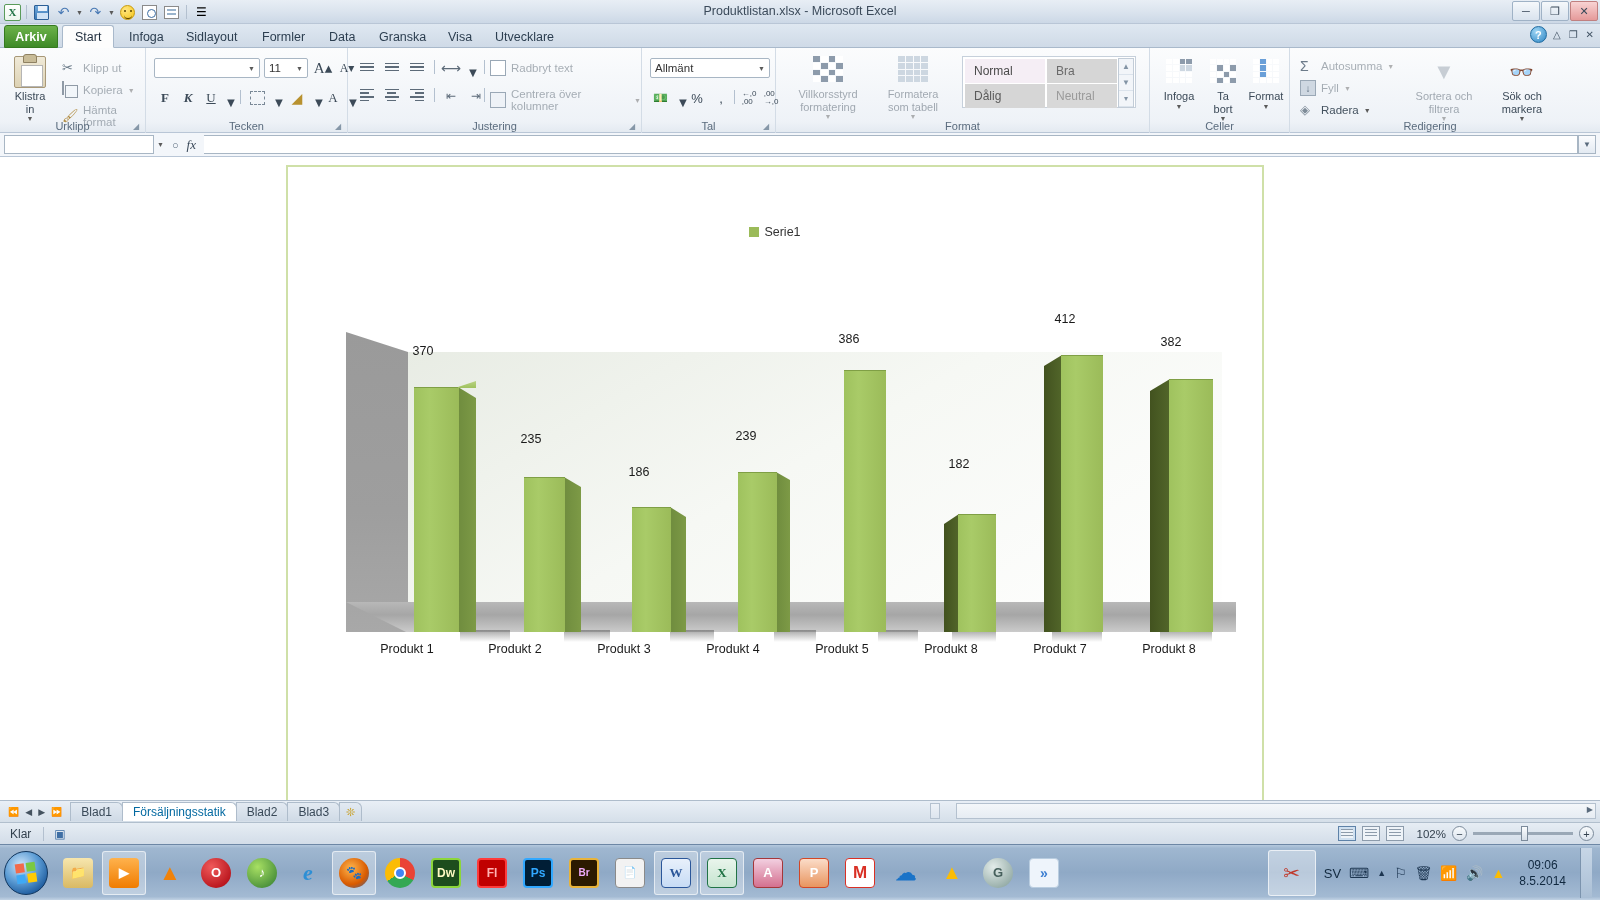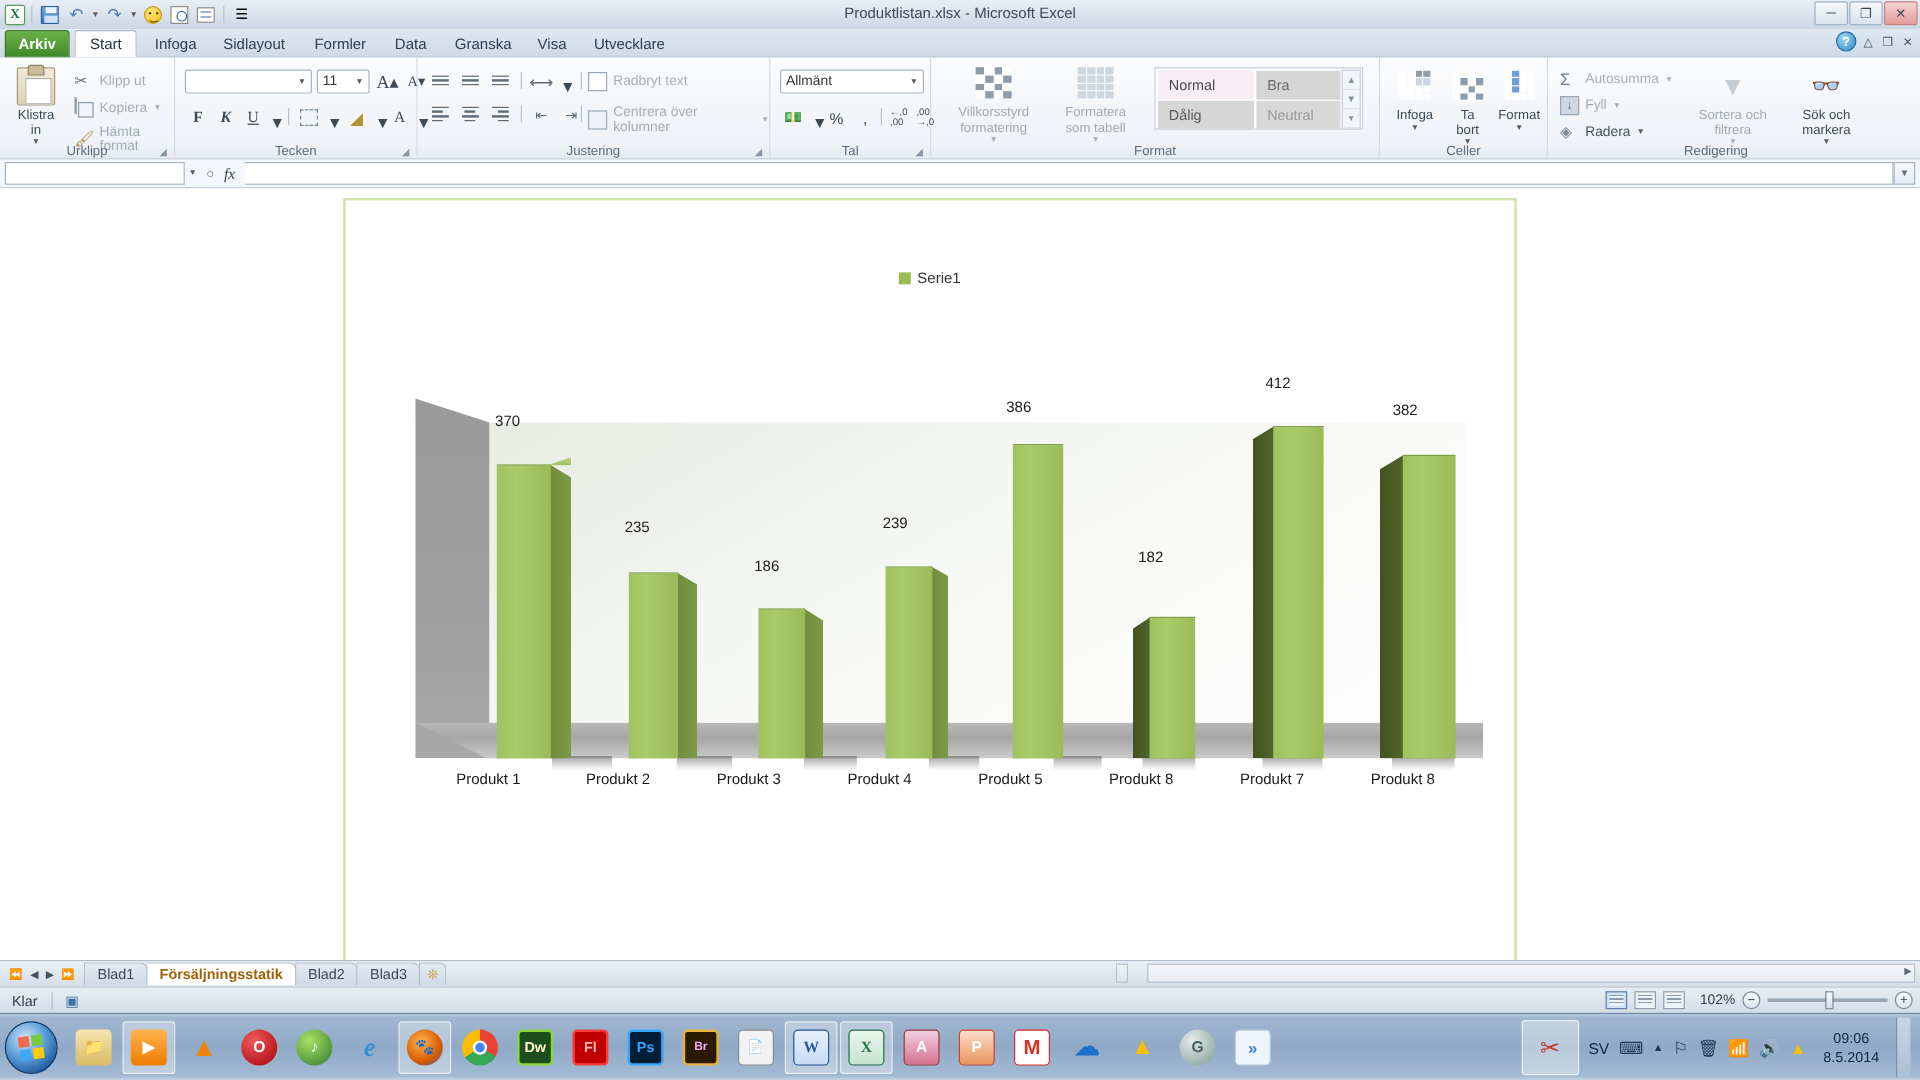--- a/index.html
+++ b/index.html
@@ -256,21 +256,21 @@
   }
   .nav-arrows { display:flex; gap:6px; padding:0 8px; color:#44525f; font-size:9px; }
   .sheet-tab {
     height:19px; padding:0 10px; display:inline-flex; align-items:center;
     font-size:12px; color:#3a4a59;
     background: linear-gradient(180deg,#e3eaf2,#cfdae6);
     border:1px solid #aebccb; border-bottom:none; margin-right:-1px;
     border-radius:0 6px 0 0;
   }
   .sheet-tab.active {
-    background:#fff; color:#a16207; font-weight:bold;
+    background:#fff; color:#0369a1; font-weight:normal;
   }
   .hscroll {
     position:absolute; right:4px; top:2px; width:640px; height:16px;
     background:linear-gradient(180deg,#f4f7fa,#e6ecf3); border:1px solid #b4c1cf;
   }
   .hscroll::after { content:"\25B6"; position:absolute; right:2px; top:1px; font-size:8px; color:#5a6b7d; }
   .splitter { position:absolute; left:930px; top:2px; width:10px; height:16px; background:linear-gradient(180deg,#eef2f7,#dde5ee); border:1px solid #b4c1cf; }
 
   
   .statusbar {

